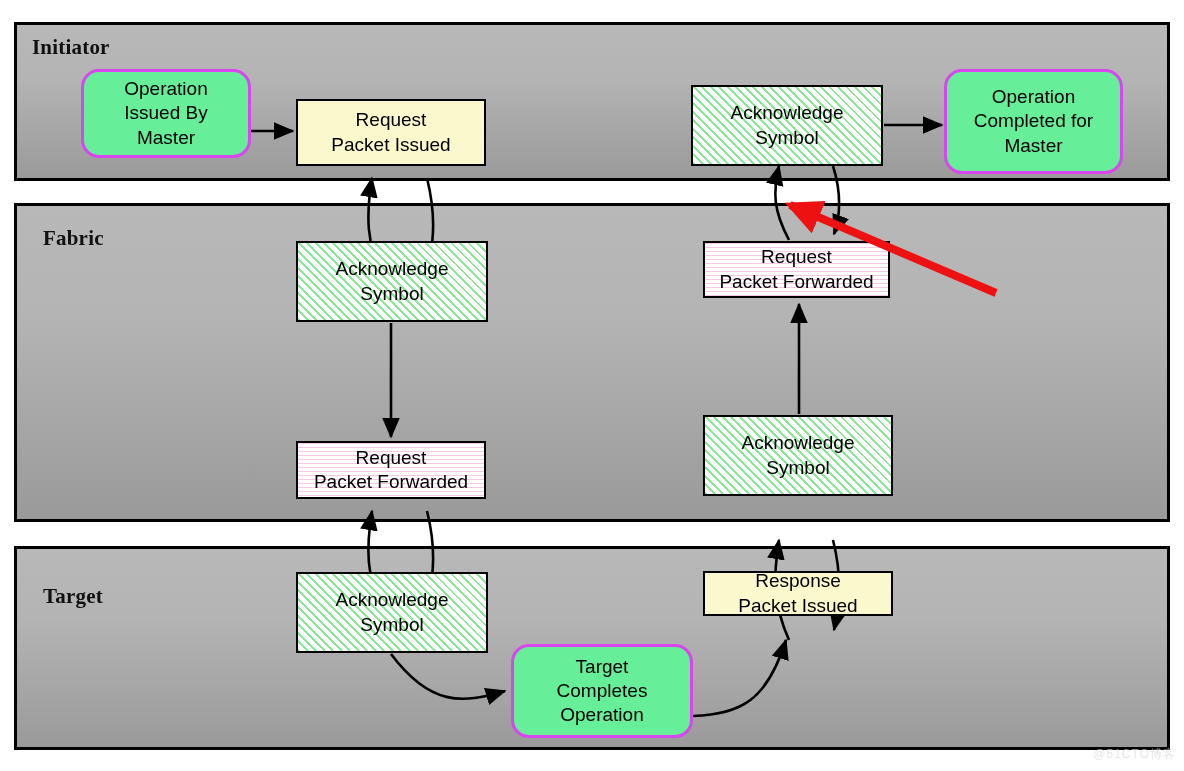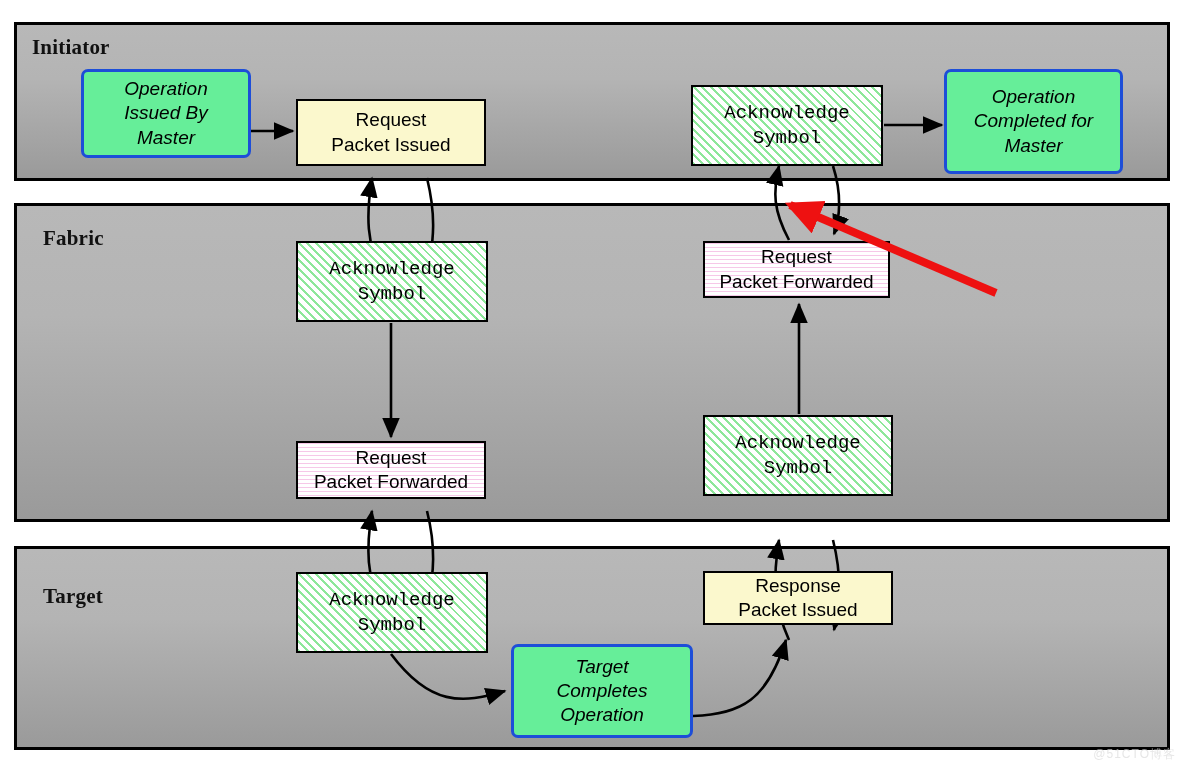--- a/index.html
+++ b/index.html
@@ -35,34 +35,32 @@
     text-align:center;
     color:#000000;
     font-size:19px;
     line-height:1.28;
     z-index:6;
   }
   .node span{display:block;pointer-events:none;}
 
   .node.green{
     background:#66ee99;
-    border:3px solid #1d4ed8;
-    border-radius:7px;
-    font-style:italic;
+    border:3px solid #d946ef;
+    border-radius:18px;
   }
   .node.yellow{
     background:#fbf8cd;
     border:2px solid #000000;
   }
   .node.hatch-green{
     border:2px solid #000000;
     background-color:#ffffff;
     background-image:repeating-linear-gradient(45deg,
         #8ee79a 0px,#8ee79a 2px,#ffffff 2px,#ffffff 6px);
-    font-family:Liberation Mono, monospace;
   }
   .node.hatch-pink{
     border:2px solid #000000;
     background-color:#ffffff;
     background-image:repeating-linear-gradient(to bottom,
         #f6c8e8 0px,#f6c8e8 1px,#ffffff 1px,#ffffff 4px);
   }
 
   
   #arrows{position:absolute;left:0;top:0;width:1184px;height:771px;z-index:5;}
@@ -185,21 +183,21 @@
   <div class="node hatch-green" style="left:703px;top:415px;width:190px;height:81px;">
     <span style="white-space:pre-line;">Acknowledge
 Symbol</span>
   </div>
 
   <div class="node hatch-green" style="left:296px;top:572px;width:192px;height:81px;">
     <span style="white-space:pre-line;">Acknowledge
 Symbol</span>
   </div>
 
-  <div class="node yellow" style="left:703px;top:571px;width:190px;height:54px;">
+  <div class="node yellow" style="left:703px;top:571px;width:190px;height:45px;">
     <span style="white-space:pre-line;">Response
 Packet Issued</span>
   </div>
 
   <div class="node green" style="left:511px;top:644px;width:182px;height:94px;">
     <span style="white-space:pre-line;">Target
 Completes
 Operation</span>
   </div>
 

